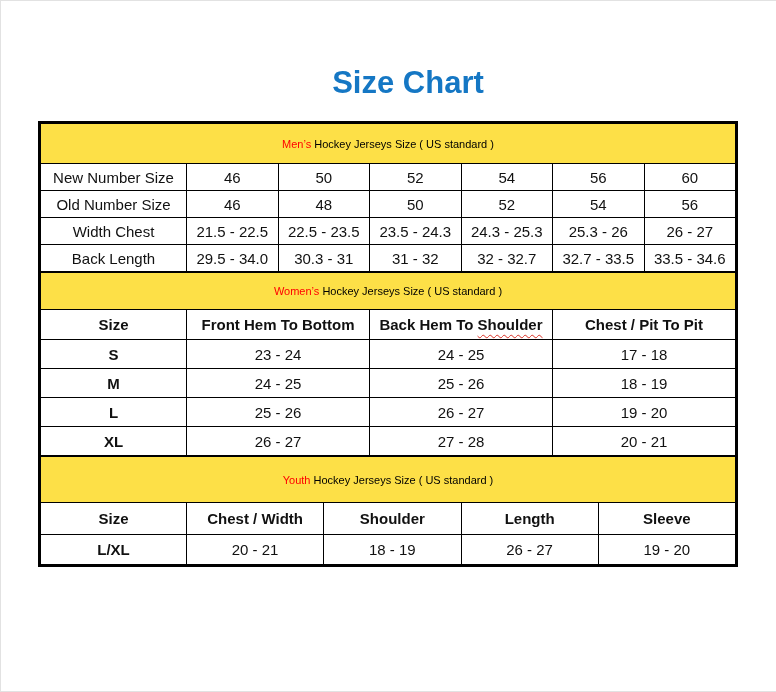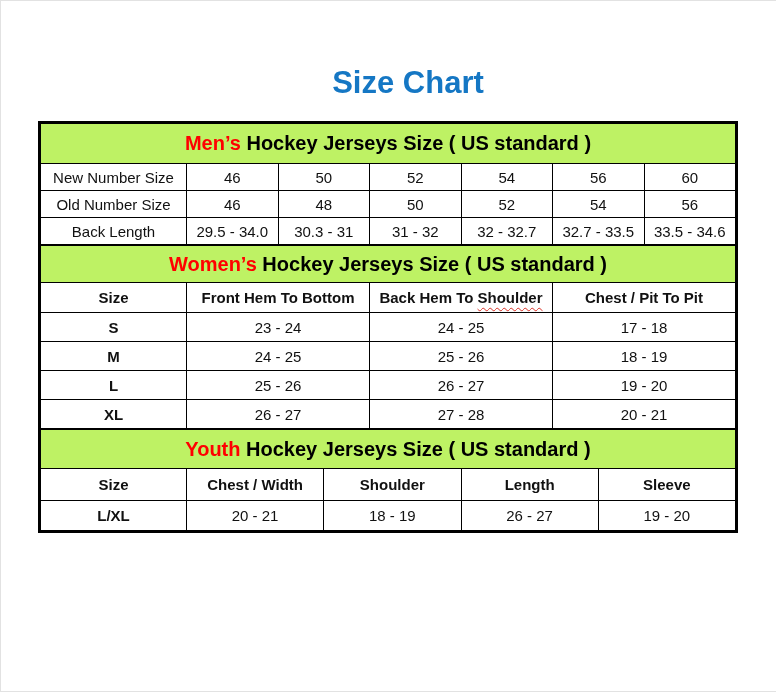--- a/index.html
+++ b/index.html
@@ -42,34 +42,34 @@
     text-align: center;
     vertical-align: middle;
     padding: 0 2px;
     font-size: 15px;
     overflow: hidden;
     white-space: nowrap;
   }
   th { font-weight: bold; }
   td { font-weight: normal; }
   td.caption {
-    background: #bef264;
-    font-weight: bold;
-    font-size: 20px;
+    background: #fde047;
+    font-weight: normal;
+    font-size: 11px;
     color: #000000;
   }
   .caption .hl { color: #ff0000; }
   col.c0 { width: 146px; }
   .t-mens  tr.cap   { height: 40px; }
   .t-mens  tr.head  { height: 28px; }
   .t-mens  tr.data  { height: 27px; }
   .t-women tr.cap   { height: 37px; }
   .t-women tr.head  { height: 30px; }
   .t-women tr.data  { height: 29px; }
-  .t-youth tr.cap   { height: 39px; }
+  .t-youth tr.cap   { height: 46px; }
   .t-youth tr.head  { height: 32px; }
   .t-youth tr.data  { height: 30px; }
   .squiggle {
     text-decoration-line: underline;
     text-decoration-style: wavy;
     text-decoration-color: #d93025;
     text-decoration-thickness: 1px;
     text-underline-offset: 4px;
   }
 </style>
@@ -108,20 +108,29 @@
         <tr class="data">
           <td>Old Number Size</td>
           <td>46</td>
           <td>48</td>
           <td>50</td>
           <td>52</td>
           <td>54</td>
           <td>56</td>
         </tr>
         <tr class="data">
+          <td>Width Chest</td>
+          <td>21.5 - 22.5</td>
+          <td>22.5 - 23.5</td>
+          <td>23.5 - 24.3</td>
+          <td>24.3 - 25.3</td>
+          <td>25.3 - 26</td>
+          <td>26 - 27</td>
+        </tr>
+        <tr class="data">
           <td>Back Length</td>
           <td>29.5 - 34.0</td>
           <td>30.3 - 31</td>
           <td>31 - 32</td>
           <td>32 - 32.7</td>
           <td>32.7 - 33.5</td>
           <td>33.5 - 34.6</td>
         </tr>
       </tbody>
     </table>

